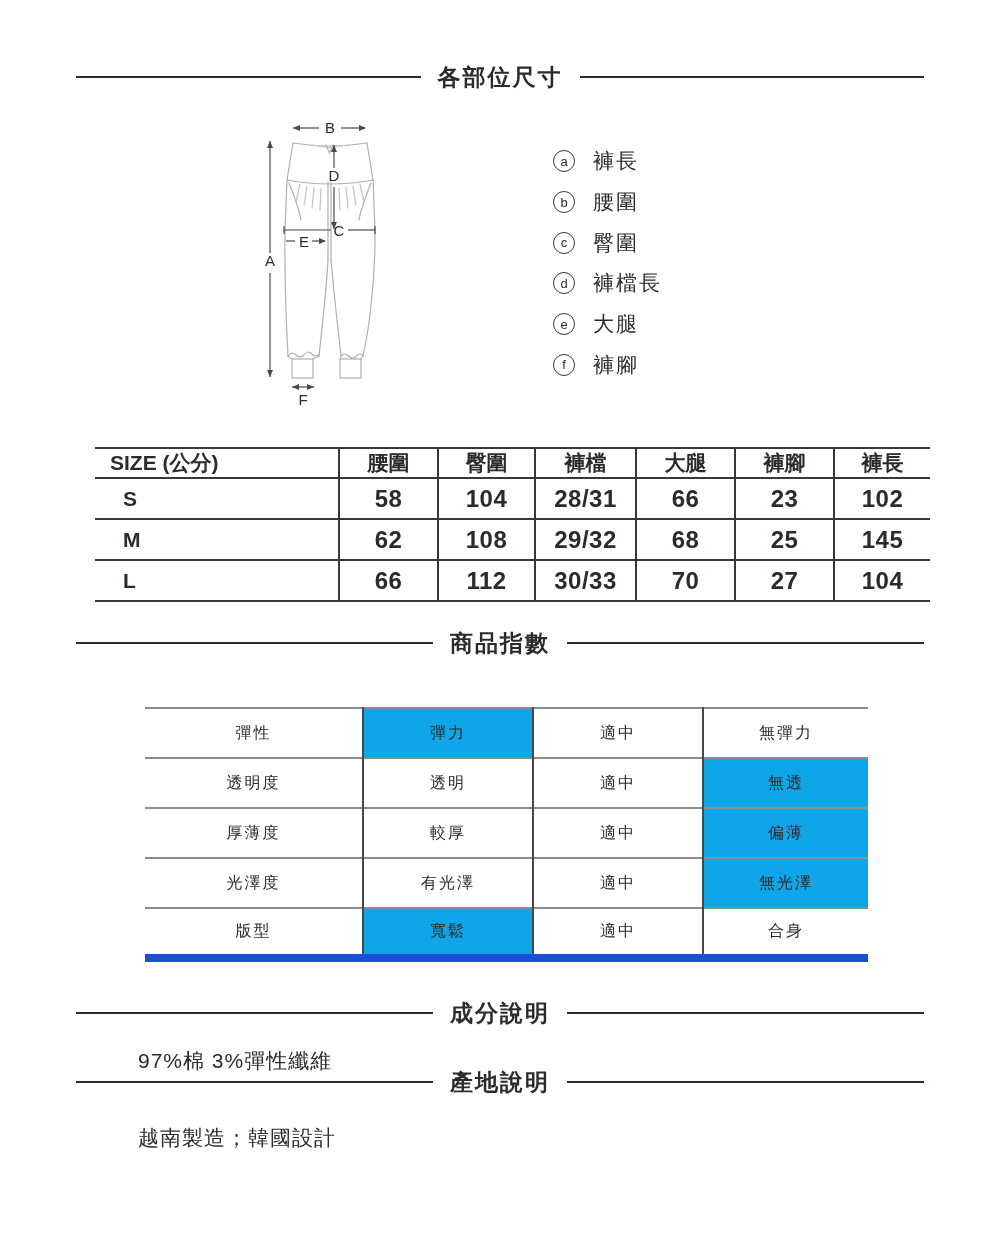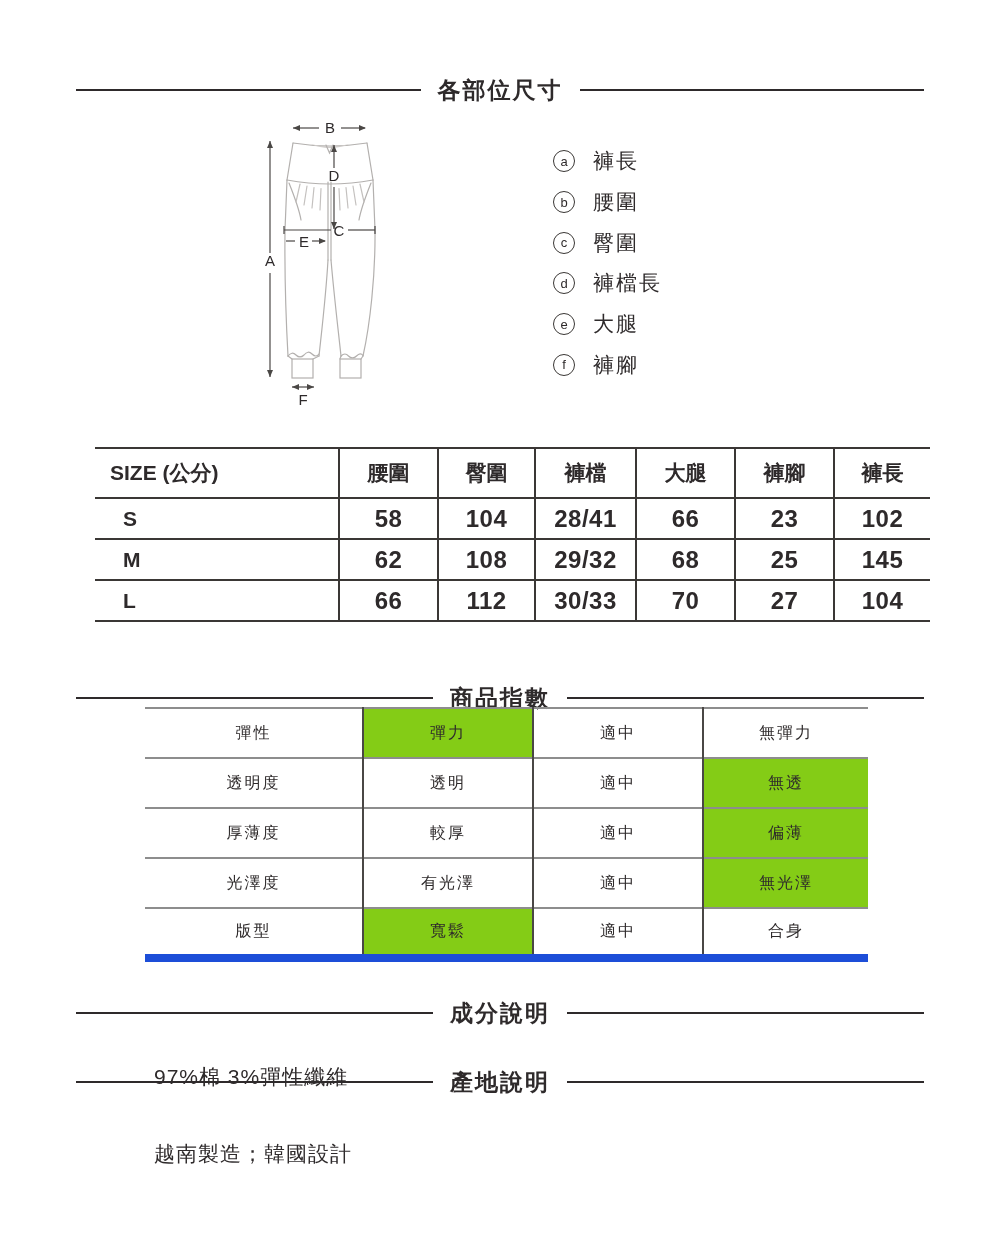--- a/index.html
+++ b/index.html
@@ -29,22 +29,22 @@
     height:2px;
     background:#2e2a2b;
   }
   .divider .divider-title{
     margin:0 17px;
     font-size:23px;
     font-weight:bold;
     letter-spacing:2px;
     white-space:nowrap;
   }
-  #divider-size{top:72px;justify-content:flex-end;}
-  #divider-index{top:680px;}
+  #divider-size{top:59px;justify-content:flex-end;}
+  #divider-index{top:625px;}
   #divider-composition{top:995px;}
   #divider-origin{top:1064px;}
 
   
   #pants-svg{
     position:absolute;
     left:250px;
     top:110px;
   }
   
@@ -85,21 +85,21 @@
     left:95px;
     top:447px;
     width:835px;
     border-collapse:collapse;
     table-layout:fixed;
     font-size:21px;
   }
   .size-table thead tr{
     border-top:2px solid #3a3735;
     border-bottom:2px solid #3a3735;
-    height:50px;
+    height:30px;
   }
   .size-table tbody tr{
     border-bottom:2px solid #3a3735;
     height:41px;
   }
   .size-table th, .size-table td{
     padding:0;
     text-align:center;
     font-weight:bold;
     vertical-align:middle;
@@ -142,28 +142,28 @@
   .index-table td{
     padding:0;
     text-align:center;
     vertical-align:middle;
     letter-spacing:2px;
   }
   .index-table td:not(:first-child){
     border-left:2px solid #4a4745;
   }
   .index-table td.selected{
-    background:#84cc16;
+    background:#0ea5e9;
   }
 
   
   .note{
     position:absolute;
     left:138px;
-    margin:16px;
+    margin:0;
     font-size:21px;
     letter-spacing:1px;
     white-space:nowrap;
   }
   #composition-text{top:1047px;}
   #origin-text{top:1124px;}
 </style>
 </head>
 <body>
 
@@ -299,21 +299,21 @@
           <th>大腿</th>
           <th>褲腳</th>
           <th>褲長</th>
         </tr>
       </thead>
     <tbody>
         <tr>
           <td class="row-size">S</td>
           <td class="num">58</td>
           <td class="num">104</td>
-          <td class="num">28/41</td>
+          <td class="num">28/31</td>
           <td class="num">66</td>
           <td class="num">23</td>
           <td class="num">102</td>
         </tr>
         <tr>
           <td class="row-size">M</td>
           <td class="num">62</td>
           <td class="num">108</td>
           <td class="num">29/32</td>
           <td class="num">68</td>

